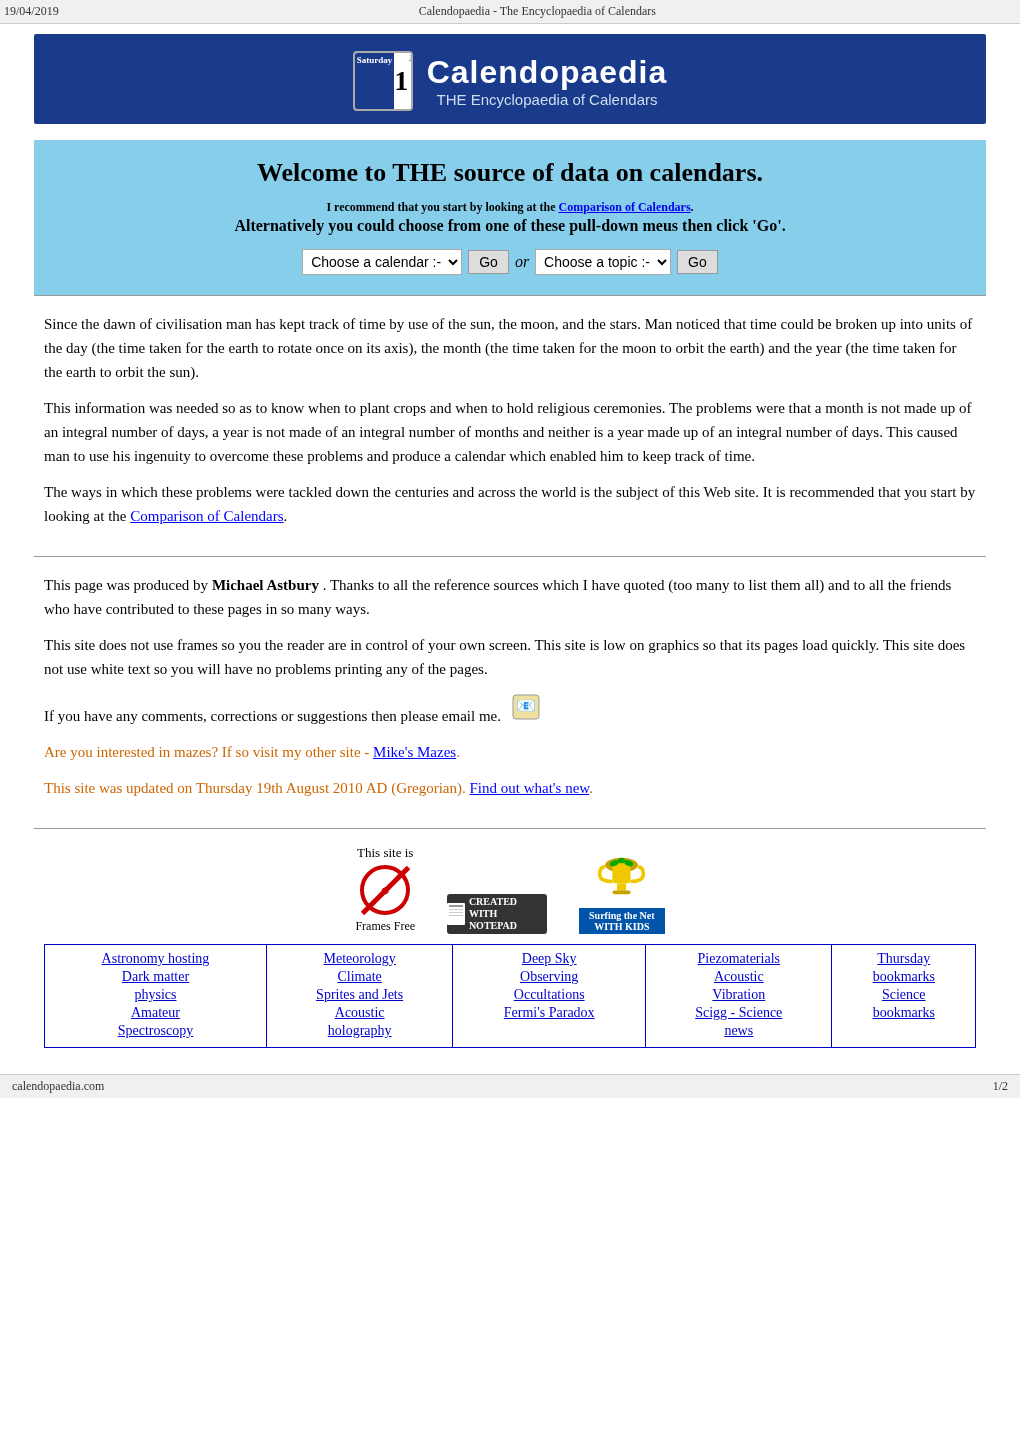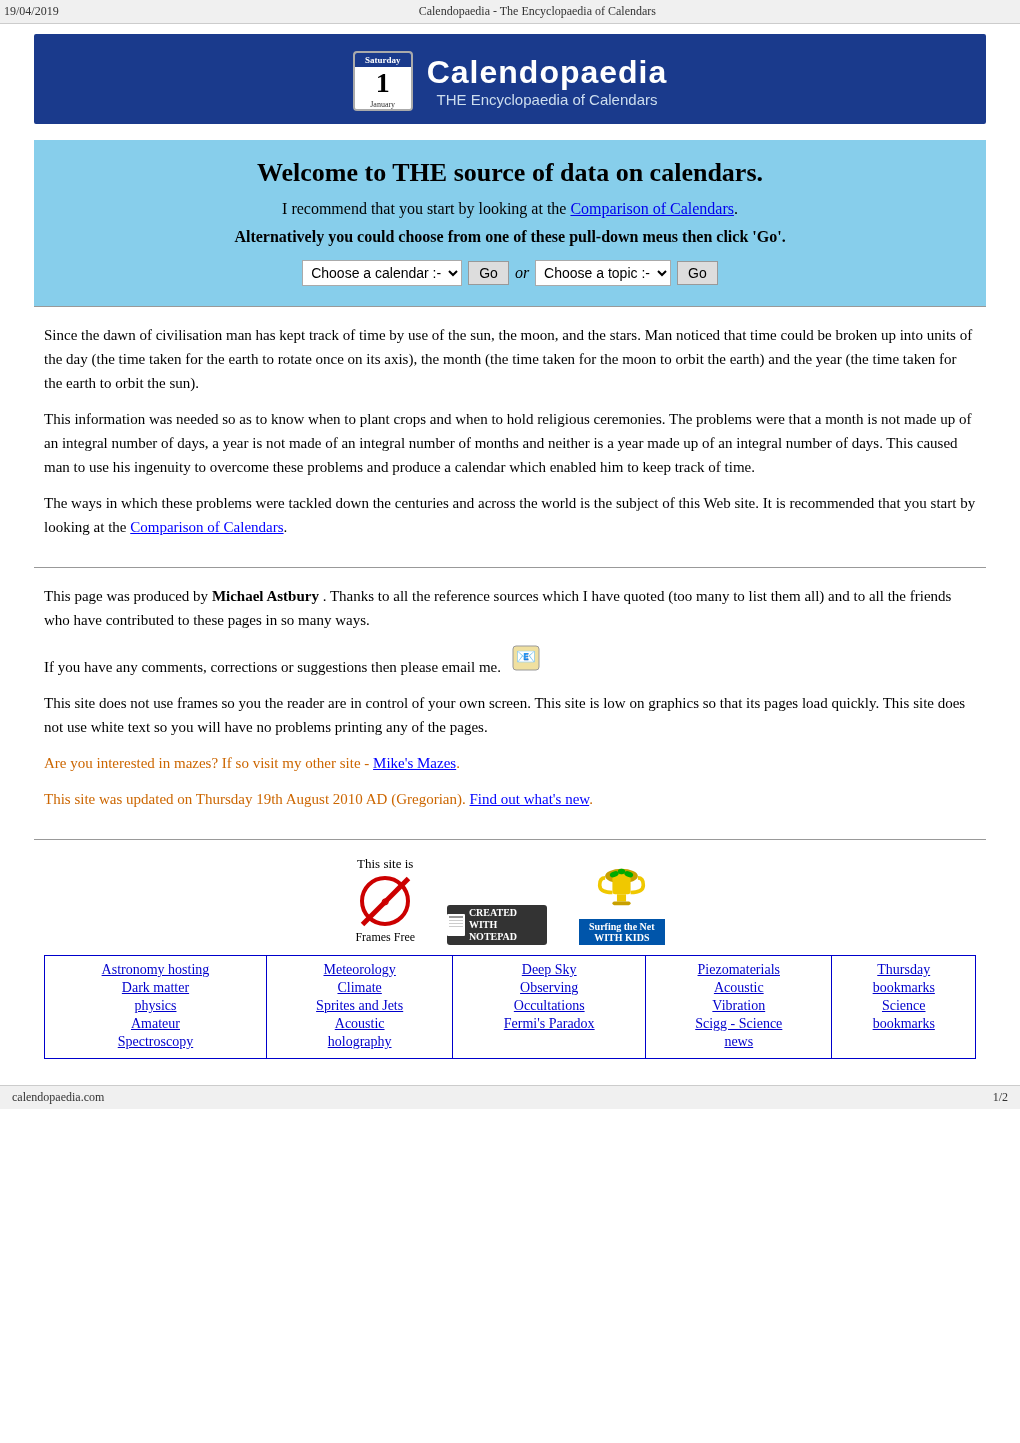--- a/index.html
+++ b/index.html
@@ -39,21 +39,21 @@
       justify-content: center;
       gap: 14px;
     }
     .calendar-icon {
       background: #fff;
       border: 2px solid #aaa;
       width: 60px;
       height: 60px;
       border-radius: 4px;
       display: flex;
-      flex-direction: column;
+      flex-direction: row;
       overflow: hidden;
     }
     .cal-top {
       background: #1a3a8c;
       color: #fff;
       font-size: 9px;
       text-align: center;
       padding: 2px;
       font-weight: bold;
     }
@@ -95,23 +95,23 @@
       text-align: center;
       margin-bottom: 0;
     }
     .welcome-section h1 {
       font-size: 26px;
       font-weight: bold;
       margin-bottom: 12px;
       color: #000;
     }
     .welcome-section p {
-      font-size: 16px;
-      font-weight: normal;
-      margin-bottom: 10px;
+      font-size: 12px;
+      font-weight: bold;
+      margin-bottom: 2px;
       color: #000;
     }
     .welcome-section p.alt-text {
       font-size: 16px;
       font-weight: bold;
       margin-bottom: 14px;
     }
     .form-row {
       display: flex;
       align-items: center;
@@ -342,33 +342,33 @@
       <a href="#">Comparison of Calendars</a><span>.</span>
     </p>
   </div>
 
   <div class="content-section">
     <p>
       <span>This page was produced by</span>
       <strong>Michael Astbury</strong>
       <span>. Thanks to all the reference sources which I have quoted (too many to list them all) and to all the friends who have contributed to these pages in so many ways.</span>
     </p>
+    <p>This site does not use frames so you the reader are in control of your own screen. This site is low on graphics so that its pages load quickly. This site does not use white text so you will have no problems printing any of the pages.</p>
     <p>
       <span>If you have any comments, corrections or suggestions then please</span>
       <a href="#"> </a>
       <span>email me.</span>
       
       <span style="display:inline-block;margin-left:6px;">
         <svg width="30" height="28" viewBox="0 0 30 28" xmlns="http://www.w3.org/2000/svg">
           <rect x="2" y="2" width="26" height="24" rx="3" fill="#f0e0a0" stroke="#999" stroke-width="1"></rect>
           <text x="15" y="18" text-anchor="middle" font-size="16">📧</text>
         </svg>
       </span>
     </p>
-    <p>This site does not use frames so you the reader are in control of your own screen. This site is low on graphics so that its pages load quickly. This site does not use white text so you will have no problems printing any of the pages.</p>
     <p class="orange">
       <span>Are you interested in mazes? If so visit my other site -</span>
       <a href="#">Mike's Mazes</a><span>.</span>
     </p>
     <p class="orange">
       <span>This site was updated on Thursday 19th August 2010 AD (Gregorian).</span>
       <a href="#">Find out what's new</a><span>.</span>
     </p>
   </div>
 

